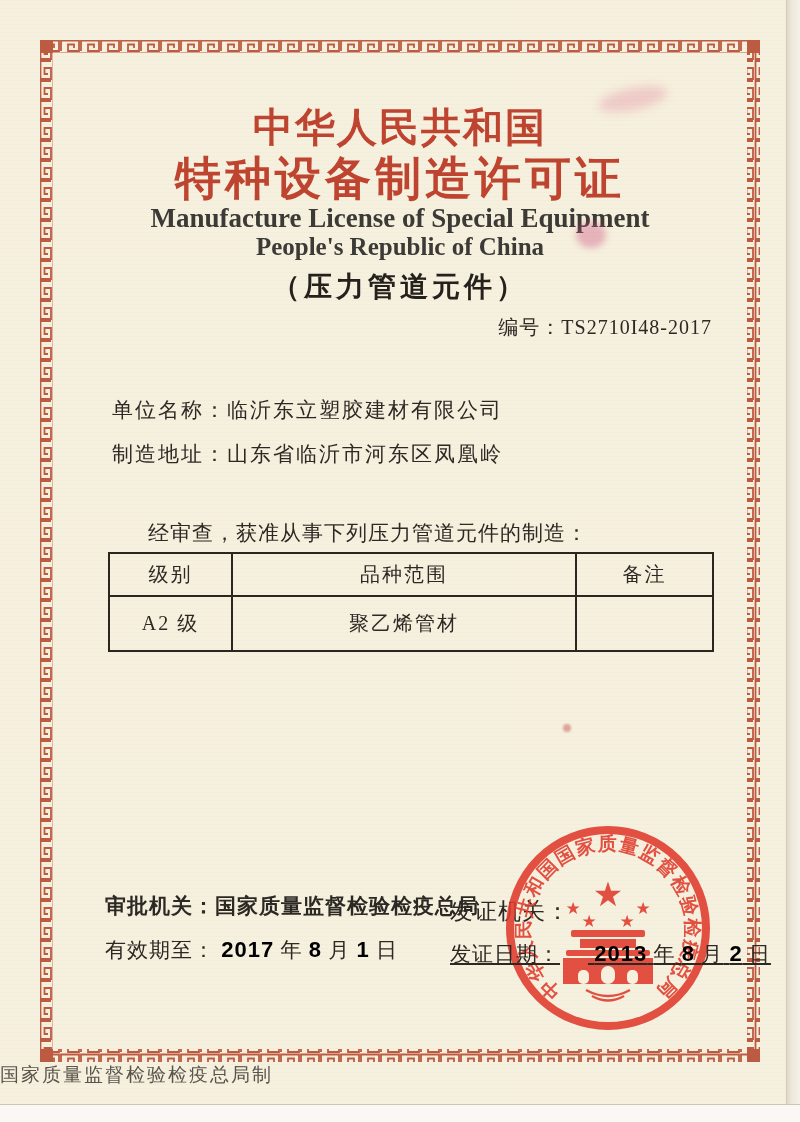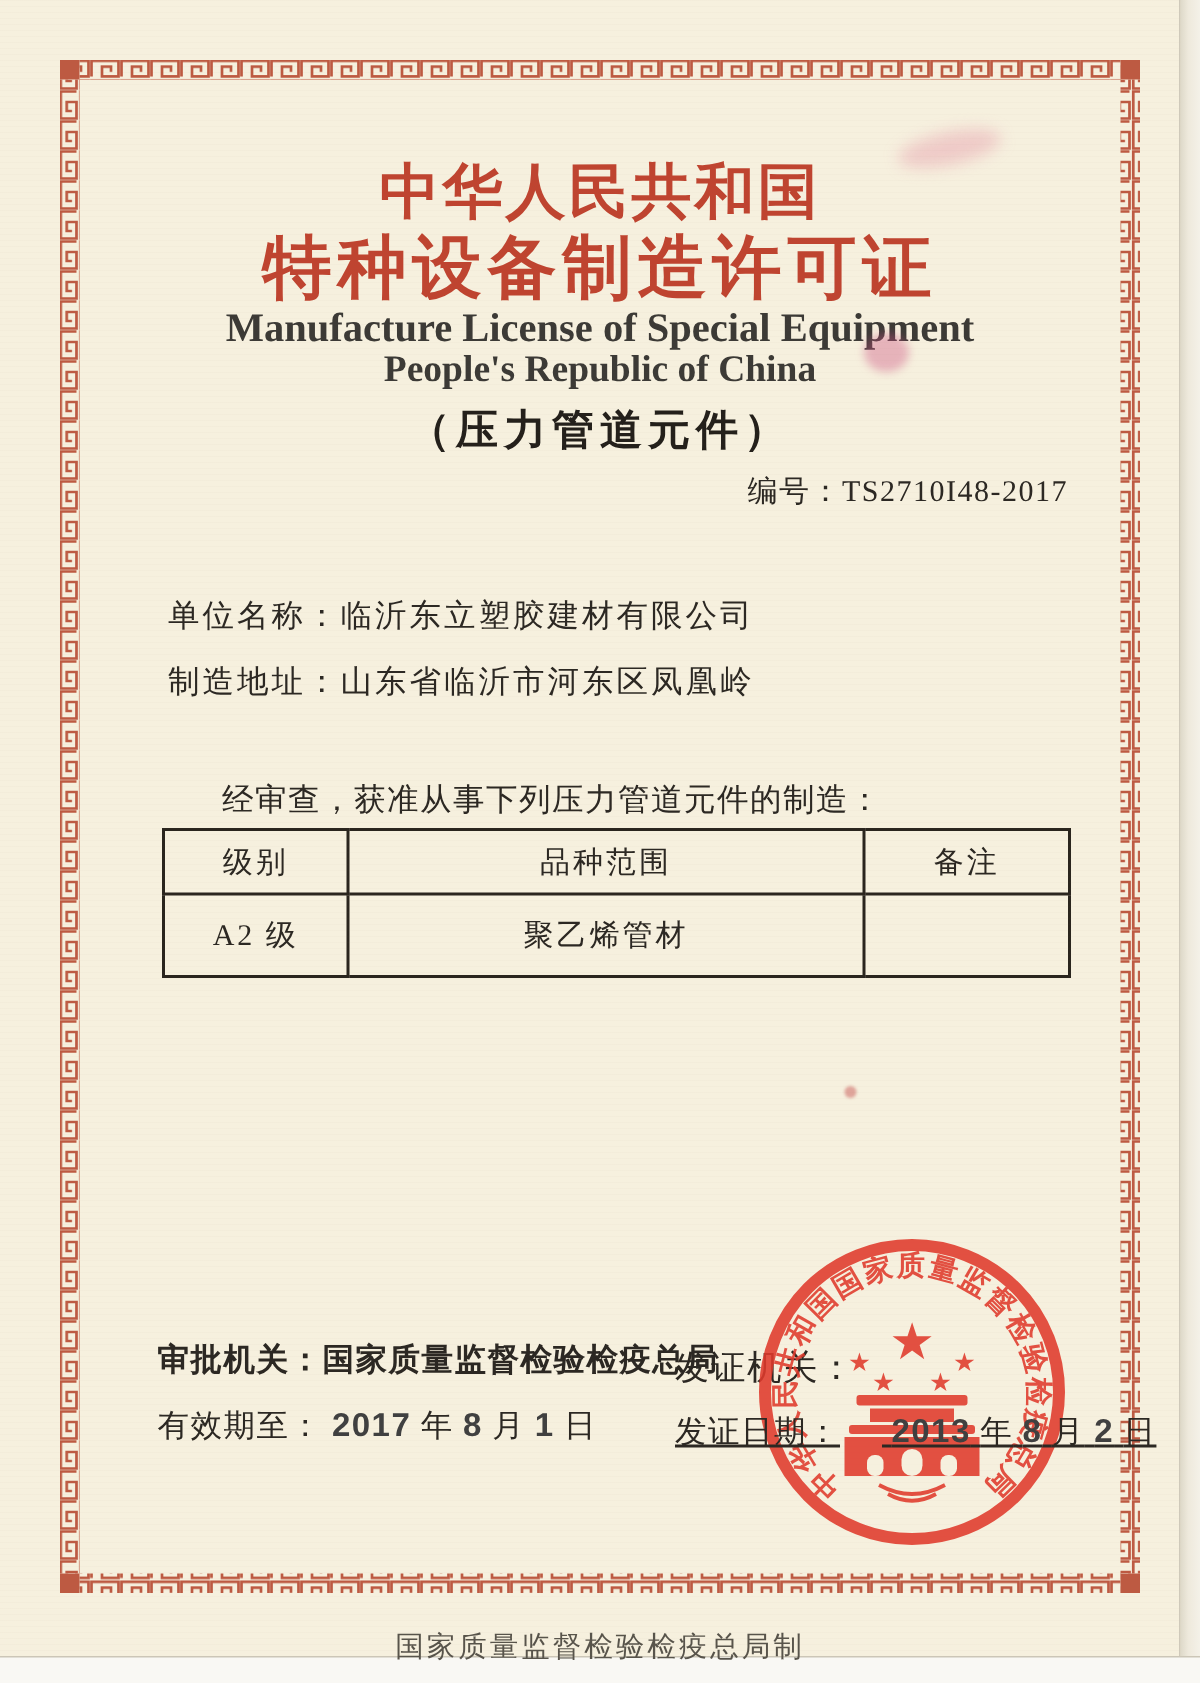--- a/index.html
+++ b/index.html
@@ -39,23 +39,23 @@
   .scope-table td{border:2px solid #2a251e;text-align:center;
     font-size:20px;color:#2c2823;letter-spacing:2px;}
   .scope-table tr.hdr td{height:39px;}
   .scope-table tr.row td{height:51px;}
   .col1{width:119px;}.col2{width:340px;}.col3{width:133px;}
   
   .approval-line{top:892px;left:105px;font-size:21px;color:#2c2823;letter-spacing:1px;z-index:3;font-weight:bold;}
   .issuer-label{top:896px;left:450px;font-size:23px;color:#2c2823;letter-spacing:1px;z-index:3;}
   .valid-line{top:936px;left:105px;font-size:21px;color:#2c2823;letter-spacing:1px;z-index:6;}
   .issue-line{top:940px;left:450px;font-size:21px;color:#2c2823;letter-spacing:1px;z-index:6;text-decoration:underline;}
-  .num{font-family:"Liberation Sans","DejaVu Sans",sans-serif;font-weight:600;font-size:22px;color:#404040;}
+  .num{font-family:"Liberation Sans","DejaVu Sans",sans-serif;font-weight:600;font-size:22px;color:#000000;}
   .issue-line .gap{display:inline-block;width:28px;}
-  .made-by{top:1085px;left:0;width:800px;text-align:center;
+  .made-by{top:1062px;left:0;width:800px;text-align:left;
     font-size:19px;color:#58544b;letter-spacing:2px;z-index:3;}
   
   .seal{position:absolute;top:822px;left:502px;width:212px;height:212px;z-index:5;opacity:0.88;}
   
   .smudge{position:absolute;border-radius:50%;pointer-events:none;}
   .smudge-a{top:88px;left:598px;width:70px;height:22px;background:rgba(222,120,150,0.30);
     filter:blur(5px);transform:rotate(-12deg);}
   .smudge-b{top:222px;left:576px;width:30px;height:26px;background:rgba(205,80,130,0.38);filter:blur(3px);}
   .smudge-c{top:724px;left:563px;width:8px;height:8px;background:rgba(195,70,70,0.45);filter:blur(1px);}
   .border-svg{position:absolute;top:0;left:0;z-index:2;}

